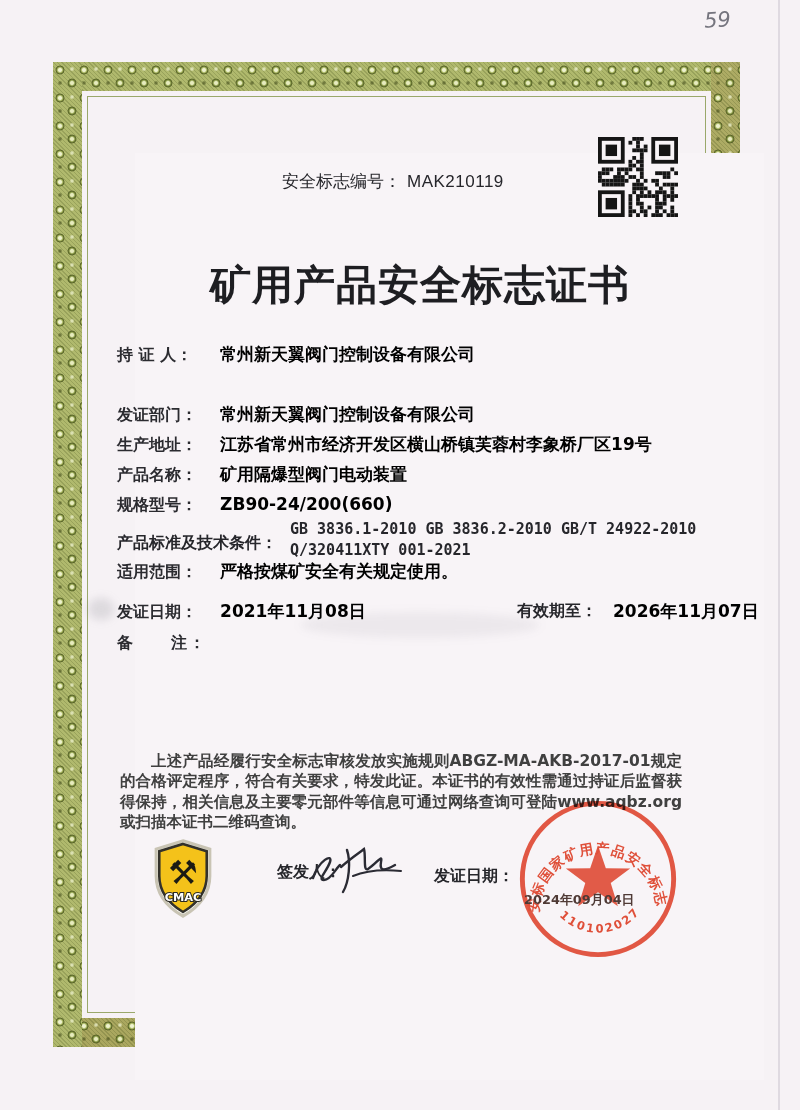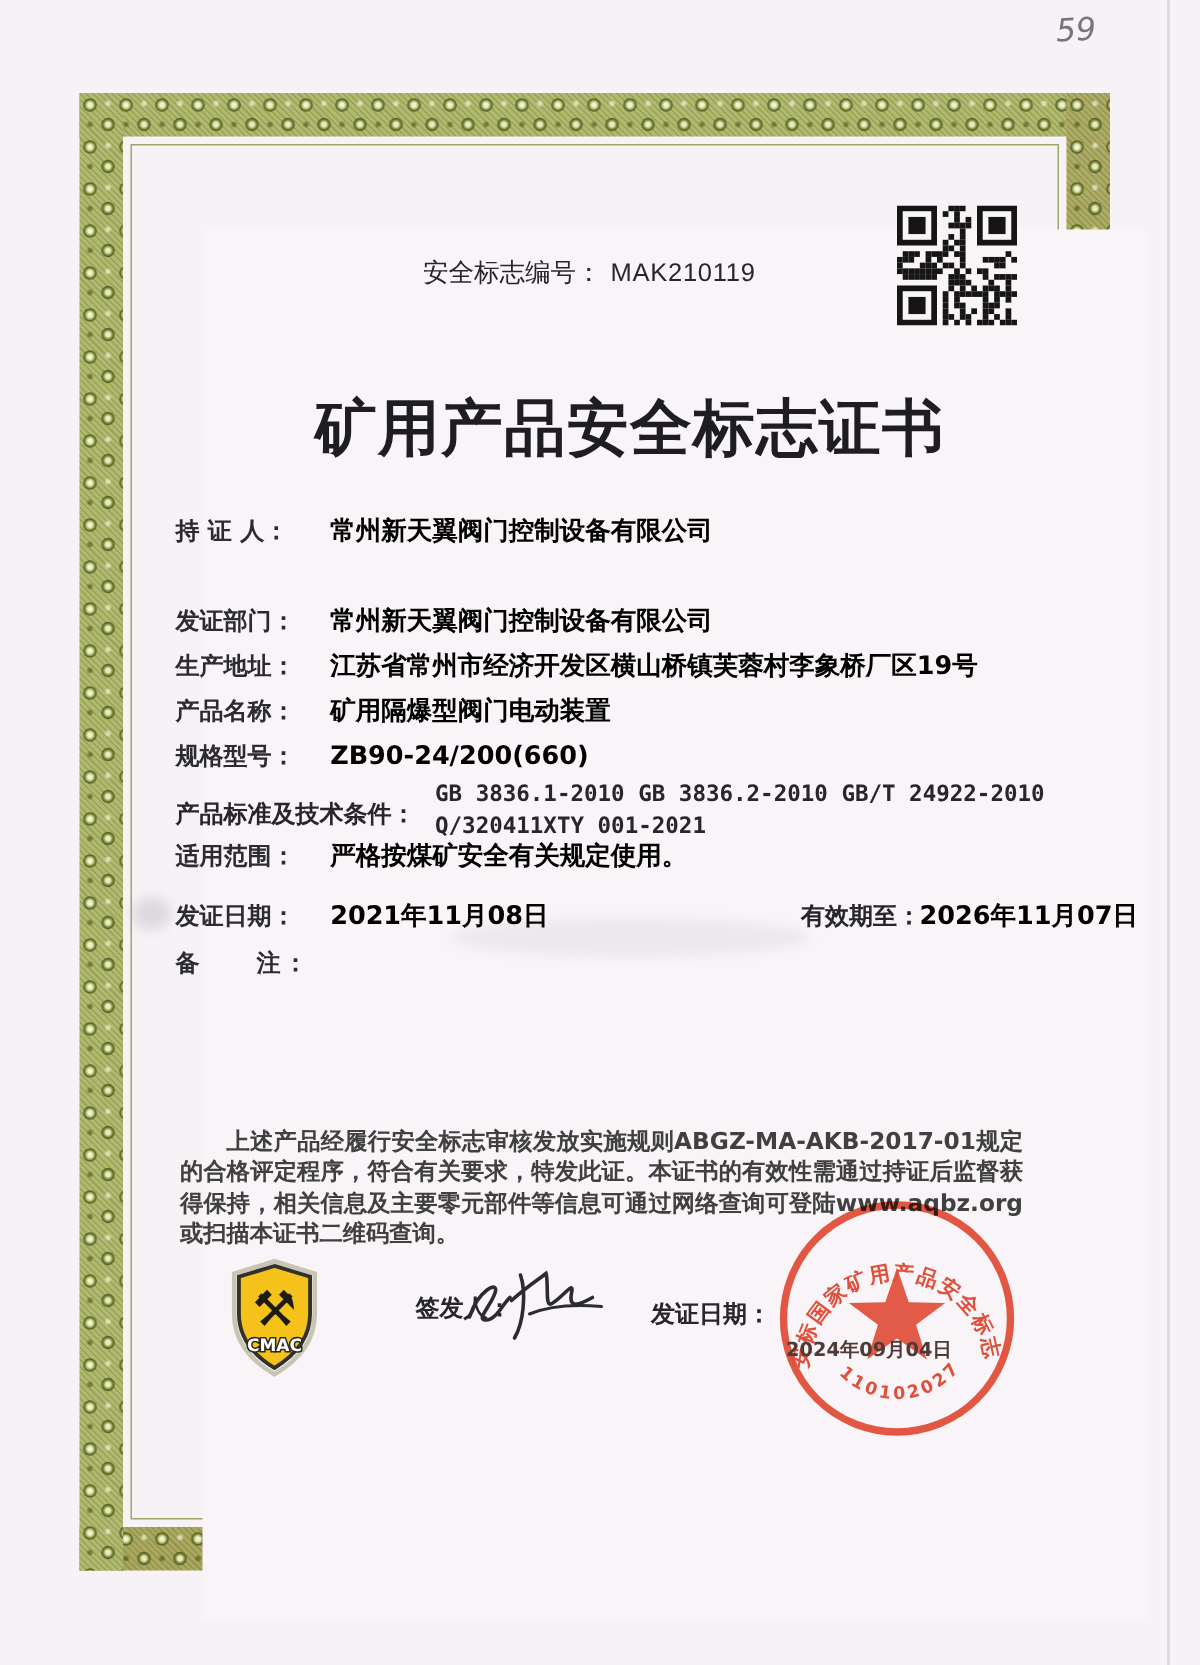--- a/index.html
+++ b/index.html
@@ -34,21 +34,21 @@
   .qr svg{width:100%;height:100%;}
   .title{position:absolute;left:70px;top:236px;width:700px;text-align:center;
          font-size:41px;font-weight:bold;letter-spacing:1px;color:#1e1e22;line-height:1.1;}
   
   .frow{position:absolute;left:117px;font-size:16px;line-height:1.15;white-space:nowrap;}
   .flabel{display:inline-block;min-width:98px;font-weight:600;color:#2b2b30;}
   .fvalue{font-weight:bold;font-size:17px;color:#000000;}
   .std-label{position:absolute;left:117px;top:533px;font-size:16px;font-weight:600;}
   .std-value{position:absolute;left:290px;top:519px;width:408px;font-size:15px;line-height:21px;
              font-family:"DejaVu Sans Mono",monospace;font-weight:bold;white-space:normal;}
-  .expiry-label{position:absolute;left:417px;top:0;font-weight:600;}
+  .expiry-label{position:absolute;left:400px;top:0;font-weight:600;}
   .expiry-value{position:absolute;left:480px;top:0;margin-left:16px;}
   .remark-label{letter-spacing:2px;}
   
   .statement{position:absolute;left:120px;top:735px;width:562px;font-size:15.5px;line-height:20.5px;
              font-weight:bold;text-align:justify;text-indent:2em;color:#404040;}
   
   .cmac{position:absolute;left:150px;top:838px;width:66px;height:82px;}
   .issuer-label{position:absolute;left:277px;top:862px;font-size:16px;font-weight:600;}
   .signature{position:absolute;left:303px;top:840px;width:108px;height:58px;}
   .dept-label{position:absolute;left:434px;top:866px;font-size:16px;font-weight:600;}

